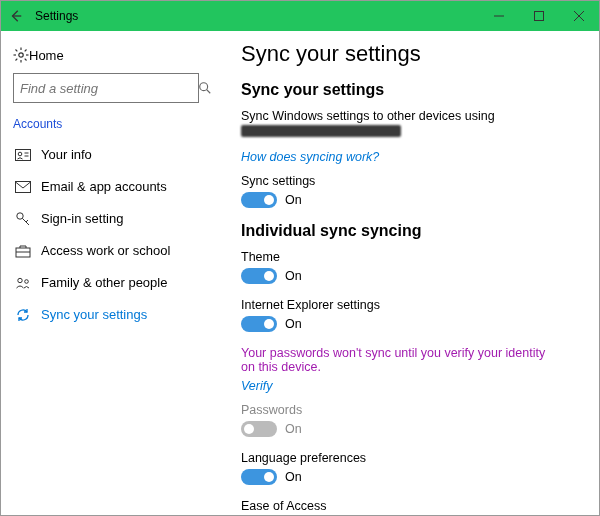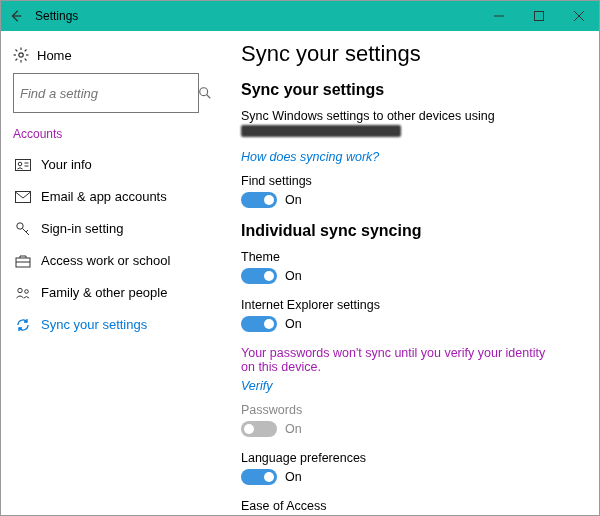--- a/index.html
+++ b/index.html
@@ -1,28 +1,28 @@
 <!DOCTYPE html>
 <html><head>
 <meta charset="utf-8">
 <style>
   * { box-sizing: border-box; margin: 0; padding: 0; }
   body { font-family: "Segoe UI", Arial, sans-serif; font-size: 13px; color: #000; background: #fff; width: 600px; height: 516px; overflow: hidden; border: 1px solid #999; }
-  .titlebar { display: flex; align-items: center; height: 30px; background: #14b8a6; }
+  .titlebar { display: flex; align-items: center; height: 30px; background: #22c55e; }
   .titlebar .back { width: 30px; height: 30px; display: flex; align-items: center; justify-content: center; color: #333; }
   .titlebar .title { margin-left: 4px; font-size: 12px; color: #000; }
   .titlebar .spacer { flex: 1; }
   .titlebar .winbtn { width: 40px; height: 30px; display: flex; align-items: center; justify-content: center; color: #333; }
   .body { display: flex; height: calc(100% - 30px); }
   .sidebar { width: 210px; padding: 10px 12px; border-right: none; }
-  .home-row { display: flex; align-items: center; gap: 8px; padding: 6px 0 10px 0; }
+  .home-row { display: flex; align-items: center; gap: 0; padding: 6px 0 10px 0; }
   .gear { width: 16px; height: 16px; }
-  .searchbox { display: flex; align-items: center; border: 1px solid #777; height: 40px; padding: 8px 6px; margin-bottom: 14px; }
+  .searchbox { display: flex; align-items: center; border: 1px solid #777; height: 30px; padding: 8px 6px; margin-bottom: 14px; }
   .searchbox input { border: none; outline: none; flex: 1; font-size: 13px; font-style: italic; color: #666; }
-  .sidebar-heading { color: #a21caf; font-size: 12px; margin: 2px 0 8px 0; }
+  .sidebar-heading { color: #1d4ed8; font-size: 12px; margin: 2px 0 8px 0; }
   .nav-item { display: flex; align-items: flex-start; gap: 10px; padding: 8px 2px; font-size: 13px; color: #000; cursor: default; }
   .nav-item.selected { color: #0078d7; }
   .nav-item .nav-icon { width: 16px; height: 16px; display: flex; align-items: center; justify-content: center; color: inherit; }
   .content { flex: 1; padding: 10px 20px 0 30px; overflow: hidden; }
   h1 { font-weight: 400; font-size: 22px; margin-bottom: 14px; }
   h2 { font-weight: 600; font-size: 16px; margin: 8px 0 10px 0; }
   .desc { font-size: 12.5px; color: #000; margin-bottom: 2px; }
   .redacted { width: 160px; height: 12px; background: #3a3a3a; filter: blur(1px); margin-bottom: 12px; border-radius: 2px; }
   .link { color: #0078d7; font-size: 12.5px; cursor: pointer; display: inline-block; margin-bottom: 10px; font-style: italic; }
   .setting-label { font-size: 12.5px; margin-bottom: 4px; }
@@ -165,21 +165,21 @@
     </div>
   </div>
 
   <div class="content">
     <h1>Sync your settings</h1>
     <h2>Sync your settings</h2>
     <div class="desc">Sync Windows settings to other devices using</div>
     <div class="redacted"></div>
     <div class="link">How does syncing work?</div>
 
-    <div class="setting-label">Find settings</div>
+    <div class="setting-label">Sync settings</div>
     <div class="toggle-row">
       <div class="toggle on">
           <div class="knob"></div>
         </div>
       <span class="toggle-state">On</span>
     </div>
 
     <h2>Individual sync syncing</h2>
 
     <div class="setting-label">Theme</div>

